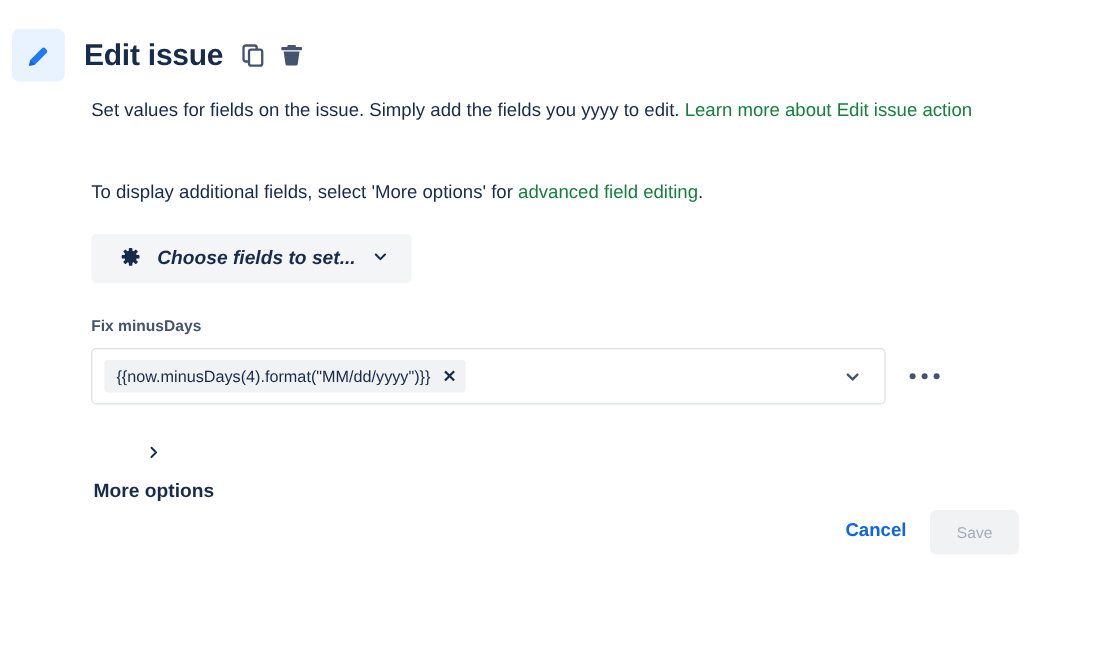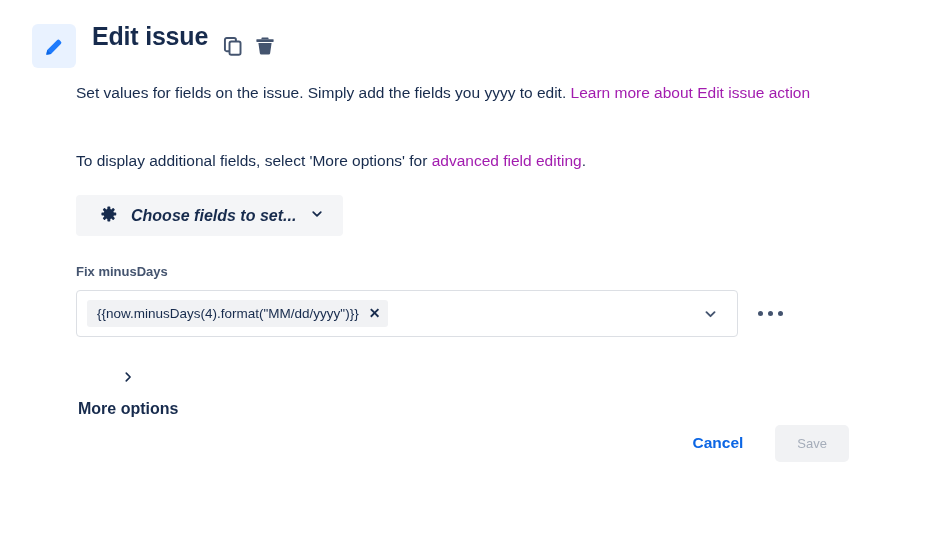--- a/index.html
+++ b/index.html
@@ -18,23 +18,24 @@
   .page {
     position: relative;
     width: 931px;
     height: 557px;
     box-sizing: border-box;
   }
 
   
   .header-row {
     position: absolute;
-    left: 32px;
+    left: 10px;
     top: 24px;
     display: flex;
+    align-items: center;
   }
   .icon-tile {
     width: 44px;
     height: 44px;
     border-radius: 6px;
     background: #E9F2FF;
     display: flex;
     align-items: center;
     justify-content: center;
     flex: none;
@@ -66,21 +67,21 @@
     position: absolute;
     left: 76px;
     font-size: 15.5px;
     line-height: 26px;
     color: #172B4D;
     width: 790px;
   }
   .para-1 { top: 80px; }
   .para-2 { top: 148px; }
   a.link {
-    color: #a21caf;
+    color: #15803d;
     text-decoration: none;
     cursor: pointer;
     margin-top: 40px;
   }
 
   
   .choose-btn {
     position: absolute;
     left: 76px;
     top: 195px;
@@ -201,21 +202,21 @@
     color: #172B4D;
   }
 
   
   .footer {
     position: absolute;
     right: 82px;
     top: 424px;
     display: flex;
     align-items: center;
-    gap: 20px;
+    gap: 8px;
   }
   .btn-cancel {
     background: transparent;
     border: none;
     color: #0C66E4;
     font-size: 15.5px;
     font-weight: bold;
     padding: 10px 12px;
     border-radius: 4px;
     cursor: pointer;

